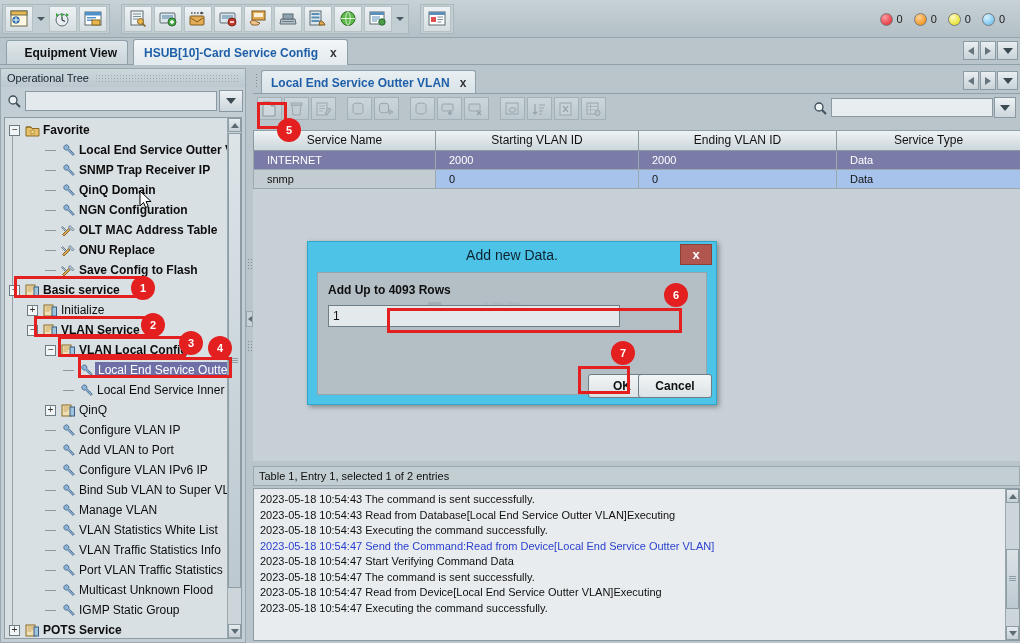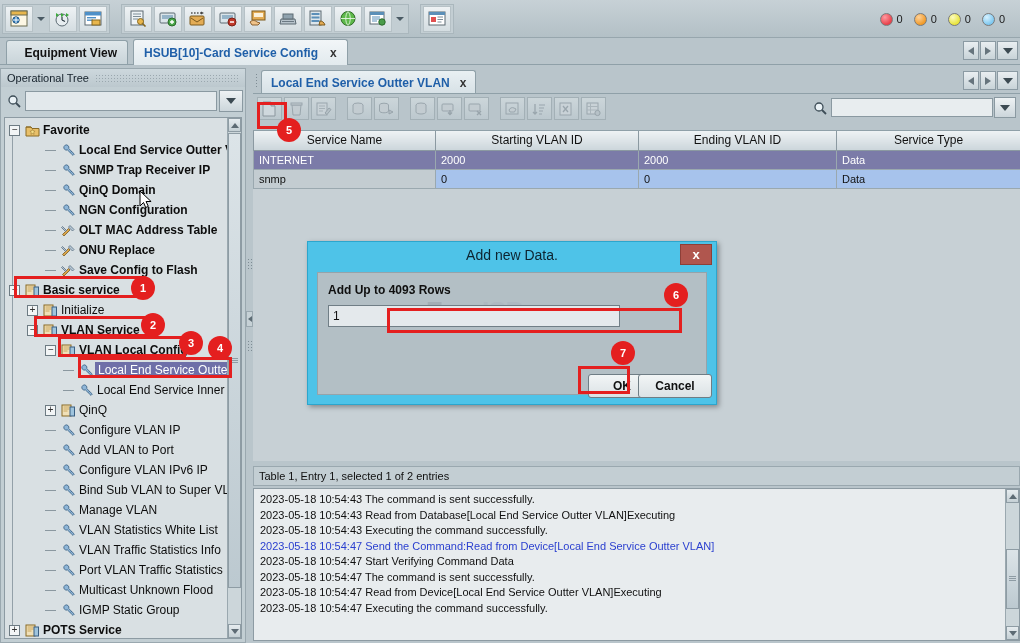--- a/index.html
+++ b/index.html
@@ -230,21 +230,21 @@
   }
   table.grid { border-collapse: collapse; width: 767px; table-layout: fixed; }
   table.grid th {
     height: 19px; font-size: 12px; font-weight: normal; color: #111;
     background: linear-gradient(#eef2f4,#ccd6db);
     border: 1px solid #8b99a1; border-top: none;
     text-align: center;
   }
   table.grid td {
     height: 19px; font-size: 11px; color: #111;
-    border: 1px solid #9aa8af; padding-left: 5px;
+    border: 1px solid #9aa8af; padding-left: 13px;
     white-space: nowrap; overflow: hidden;
   }
   tr.rowsel td { background: #7b7ba8; color: #fff; }
   tr.rowalt td { background: #a7c3ec; }
   tr.rowalt td.namecell { background: #c3ccd1; }
   .tableblank {
     position: absolute; left: 0; top: 58px; width: 767px; height: 272px;
     background: #c7d0d5;
   }
 

